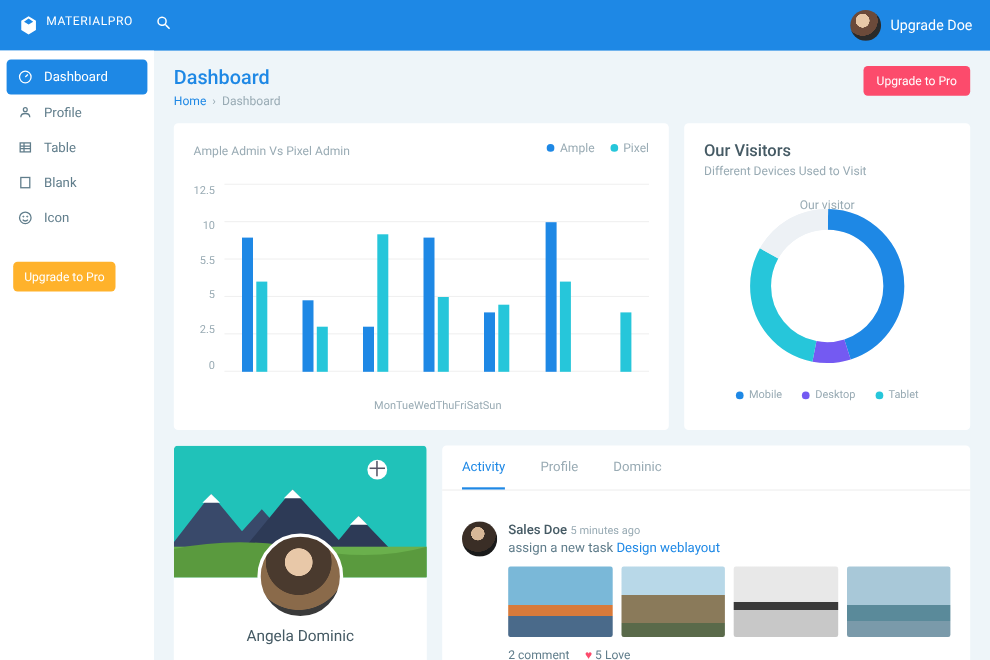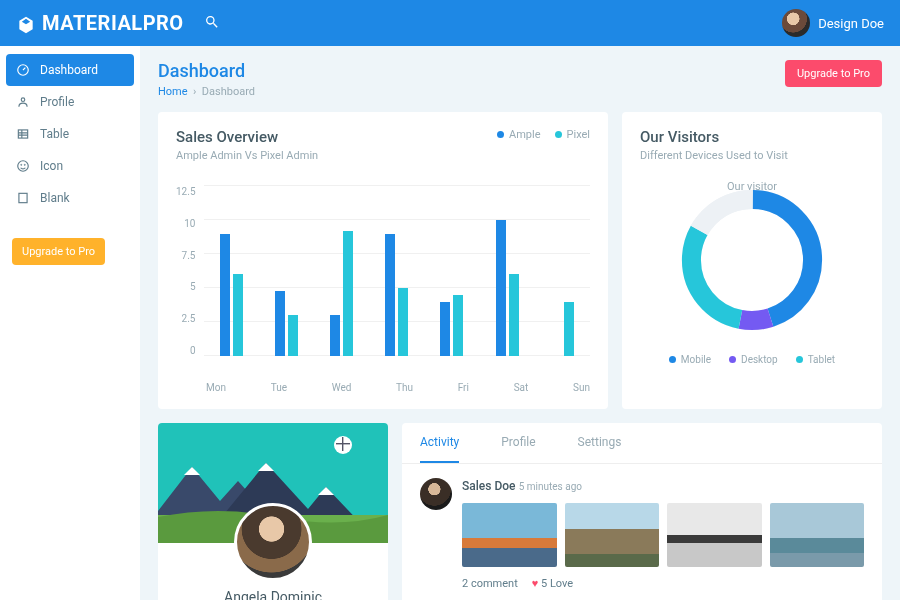--- a/index.html
+++ b/index.html
@@ -1,18 +1,18 @@
 <!DOCTYPE html>
 <html><head>
 <meta charset="utf-8">
 <style>
 *{box-sizing:border-box;margin:0;padding:0;font-family:-apple-system,BlinkMacSystemFont,"Segoe UI",Roboto,sans-serif}
 body{background:#eef5f9;color:#455a64;font-size:13px;width:900px;height:600px;overflow:hidden}
 .topbar{height:46px;background:#1e88e5;display:flex;align-items:center;padding:0 16px;color:#fff}
-.logo{display:flex;align-items:flex-end;gap:6px;font-weight:700;font-size:20px;letter-spacing:.5px}
+.logo{display:flex;align-items:flex-start;gap:6px;font-weight:400;font-size:11px;letter-spacing:.5px}
 .logo svg{width:20px;height:20px;fill:#fff}
 .search-ic{margin-left:20px;cursor:pointer}
 .search-ic svg{width:16px;height:16px;fill:#fff}
 .spacer{flex:1}
 .user{display:flex;align-items:center;gap:8px;cursor:pointer;font-size:13px}
 .avatar{width:28px;height:28px;border-radius:50%;background:#333 center/cover}
 .layout{display:flex;height:600px}
 .sidebar{width:140px;background:#fff;padding:8px 6px}
 .nav-item{display:flex;align-items:center;gap:10px;padding:9px 10px;border-radius:4px;font-size:12px;color:#607d8b;cursor:pointer}
 .nav-item.active{background:#1e88e5;color:#fff}
@@ -35,32 +35,32 @@
 .lg{display:flex;align-items:center;gap:5px;color:#99abb4}
 .dot{width:7px;height:7px;border-radius:50%}
 .chart{margin-top:24px;height:190px;display:flex}
 .yaxis{display:flex;flex-direction:column;justify-content:space-between;font-size:10px;color:#99abb4;text-align:right;padding-right:8px;height:170px}
 .plot{flex:1;position:relative;height:170px;display:flex;justify-content:space-around;align-items:flex-end;border-left:0}
 .grid{position:absolute;left:0;right:0;border-top:1px solid #f0f0f0}
 .grp{display:flex;gap:3px;align-items:flex-end;z-index:1}
 .bar{width:10px}
 .b1{background:#1e88e5}
 .b2{background:#26c6da}
-.xaxis{display:flex;justify-content:space-between;font-size:10px;color:#99abb4;margin-top:6px;margin-left:30px}
+.xaxis{display:flex;justify-content:center;font-size:10px;color:#99abb4;margin-top:6px;margin-left:30px}
 .donut{display:flex;justify-content:center;margin:18px 0 14px}
 .donut svg{width:160px;height:160px}
 .donut-label{position:absolute;font-size:11px;color:#99abb4}
 .donut-wrap{position:relative;display:flex;align-items:flex-start;justify-content:center}
 .vlegend{display:flex;justify-content:center;gap:18px;font-size:10px;color:#99abb4}
 .profile-card{width:230px;padding:0;overflow:hidden}
 .profile-hero{height:120px;position:relative}
 .profile-av{width:78px;height:78px;border-radius:50%;border:3px solid #fff;position:absolute;bottom:-38px;left:50%;transform:translateX(-50%);background:#888 center/cover}
 .profile-name{text-align:center;margin-top:46px;font-size:14px;color:#455a64}
 .activity{flex:1}
-.tabs{display:flex;gap:42px;border-bottom:1px solid #eee;margin:-16px -18px 14px;padding:0 18px}
+.tabs{display:flex;gap:32px;border-bottom:1px solid #eee;margin:-16px -18px 28px;padding:0 18px}
 .tab{padding:12px 0;font-size:12px;color:#99abb4;cursor:pointer}
 .tab.active{color:#1e88e5;border-bottom:2px solid #1e88e5}
 .feed{display:flex;gap:10px}
 .feed-av{width:32px;height:32px;border-radius:50%;background:#444;flex-shrink:0}
 .feed-body{flex:1}
 .feed-name{font-size:12px;font-weight:500;color:#455a64}
 .feed-time{font-size:10px;color:#99abb4}
 .feed-text{font-size:12px;color:#607d8b;margin-top:2px}
 .feed-text a{color:#1e88e5;text-decoration:none}
 .thumbs{display:flex;gap:8px;margin-top:10px}
@@ -79,21 +79,21 @@
     <span>MATERIALPRO</span>
   </div>
   <div class="search-ic">
     <svg viewBox="0 0 24 24">
         <path d="M15.5 14h-.79l-.28-.27a6.5 6.5 0 10-.7.7l.27.28v.79l5 5L20.49 19l-5-5zm-6 0A4.5 4.5 0 1114 9.5 4.5 4.5 0 019.5 14z"></path>
       </svg>
   </div>
   <div class="spacer"></div>
   <div class="user">
     <div class="avatar" style="background-image:radial-gradient(circle at 40% 35%,#e8c8a8 25%,#6b4a3a 26% 55%,#2a2a2a 56%)"></div>
-    <span>Design Doe</span>
+    <span>Upgrade Doe</span>
   </div>
 </div>
 
 <div class="layout">
   <div class="sidebar">
     <div id="nav">
         <div class="nav-item active">
           <svg viewBox="0 0 24 24">
             <circle cx="12" cy="12" r="9" fill="none" stroke-width="2"></circle>
             <path d="M12 12l4-4" stroke-width="2"></path>
@@ -109,32 +109,32 @@
         </div>
         <div class="nav-item">
           <svg viewBox="0 0 24 24">
             <rect x="4" y="5" width="16" height="14" fill="none" stroke-width="2"></rect>
             <path d="M4 10h16M4 14h16M10 5v14" stroke-width="2"></path>
           </svg>
           <span>Table</span>
         </div>
         <div class="nav-item">
           <svg viewBox="0 0 24 24">
+            <rect x="5" y="4" width="14" height="16" fill="none" stroke-width="2"></rect>
+          </svg>
+          <span>Blank</span>
+        </div>
+        <div class="nav-item">
+          <svg viewBox="0 0 24 24">
             <circle cx="12" cy="12" r="9" fill="none" stroke-width="2"></circle>
             <circle cx="9" cy="10" r="1"></circle>
             <circle cx="15" cy="10" r="1"></circle>
             <path d="M8 15c1 1.5 2.5 2 4 2s3-.5 4-2" fill="none" stroke-width="2"></path>
           </svg>
           <span>Icon</span>
-        </div>
-        <div class="nav-item">
-          <svg viewBox="0 0 24 24">
-            <rect x="5" y="4" width="14" height="16" fill="none" stroke-width="2"></rect>
-          </svg>
-          <span>Blank</span>
         </div>
       </div>
     <button class="upgrade-btn">Upgrade to Pro</button>
   </div>
 
   <div class="main">
     <div class="page-head">
       <div>
         <div class="page-title">Dashboard</div>
         <div class="breadcrumb">
@@ -143,33 +143,32 @@
           <span>Dashboard</span>
         </div>
       </div>
       <button class="pro-btn">Upgrade to Pro</button>
     </div>
 
     <div class="row">
       <div class="card sales">
         <div class="card-head">
           <div>
-            <div class="card-title">Sales Overview</div>
             <div class="card-sub">Ample Admin Vs Pixel Admin</div>
           </div>
           <div class="legend" id="sales-legend">
               <div class="lg"><span class="dot" style="background:#1e88e5"></span>Ample</div>
               <div class="lg"><span class="dot" style="background:#26c6da"></span>Pixel</div>
             </div>
         </div>
         <div class="chart">
           <div class="yaxis" id="yaxis">
               <div>12.5</div>
               <div>10</div>
-              <div>7.5</div>
+              <div>5.5</div>
               <div>5</div>
               <div>2.5</div>
               <div>0</div>
             </div>
           <div class="plot" id="plot">
               <div class="grid" style="bottom: 0%;"></div>
               <div class="grid" style="bottom: 20%;"></div>
               <div class="grid" style="bottom: 40%;"></div>
               <div class="grid" style="bottom: 60%;"></div>
               <div class="grid" style="bottom: 80%;"></div>
@@ -257,27 +256,30 @@
           <div class="profile-av" style="background-image:radial-gradient(circle at 48% 32%,#e8c8a8 20%,#4a3a2e 21% 48%,#8a6a4a 49% 70%,#3a3a3a 71%)"></div>
         </div>
         <div class="profile-name">Angela Dominic</div>
 
       </div>
 
       <div class="card activity">
         <div class="tabs" id="tabs">
             <div class="tab active">Activity</div>
             <div class="tab">Profile</div>
-            <div class="tab">Settings</div>
+            <div class="tab">Dominic</div>
           </div>
         <div class="feed">
           <div class="feed-av" style="background-image:radial-gradient(circle at 45% 35%,#d8b898 22%,#3a2e26 23% 60%,#1a1a1a 61%)"></div>
           <div class="feed-body">
             <span class="feed-name">Sales Doe</span>
             <span class="feed-time">5 minutes ago</span>
+            <div class="feed-text">
+              <span>assign a new task </span><a href="#">Design weblayout</a>
+            </div>
             <div class="thumbs">
               <div class="thumb" style="background:linear-gradient(#7ab8d8 55%,#d87a3a 55% 70%,#4a6a8a 70%)"></div>
               <div class="thumb" style="background:linear-gradient(#b8d8e8 40%,#8a7a5a 40% 80%,#5a6a4a 80%)"></div>
               <div class="thumb" style="background:linear-gradient(#e8e8e8 50%,#3a3a3a 50% 62%,#c8c8c8 62%)"></div>
               <div class="thumb" style="background:linear-gradient(#a8c8d8 55%,#5a8a9a 55% 78%,#7a9aaa 78%)"></div>
             </div>
             <div class="feed-meta">
               <span>2 comment</span>
               <span><span class="heart">♥</span> <span>5 Love</span></span>
             </div>

